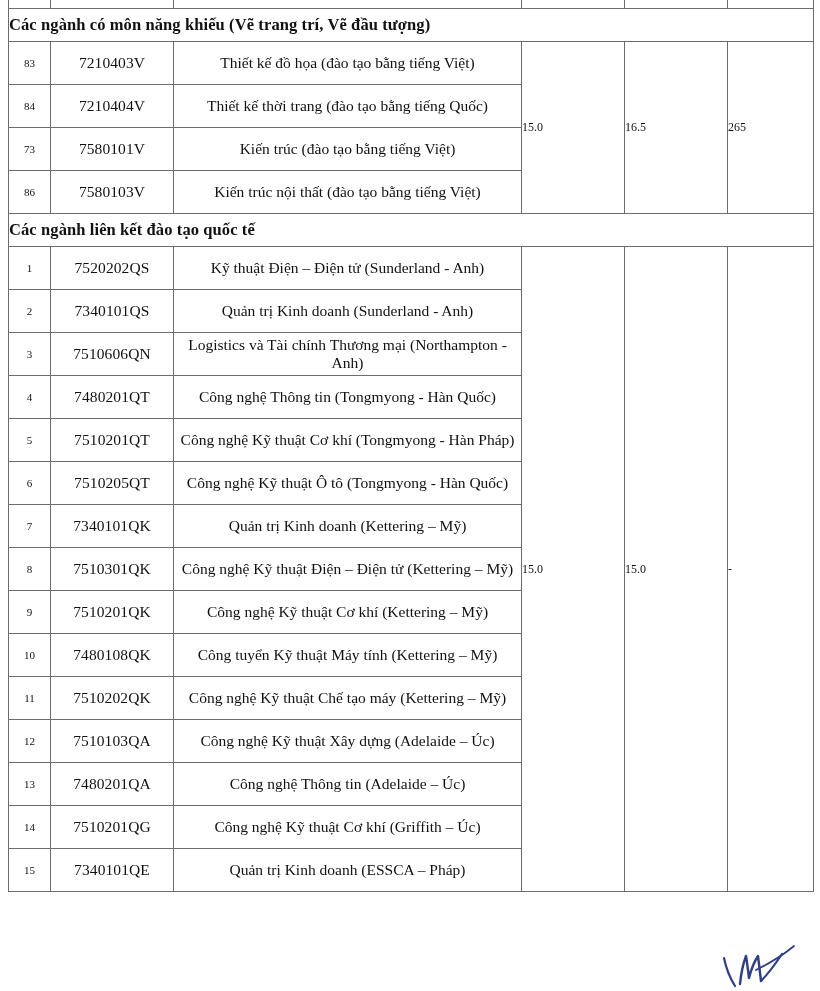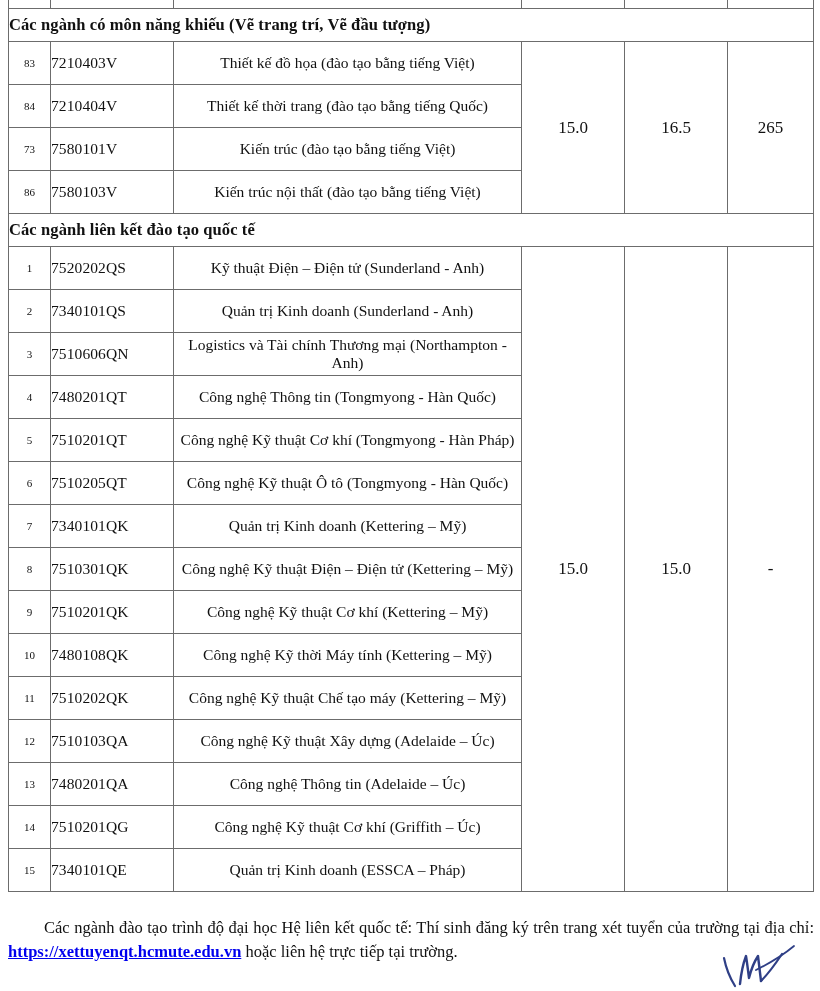--- a/index.html
+++ b/index.html
@@ -47,34 +47,34 @@
   col.c-name     { width: 348px; }
   col.c-score1   { width: 103px; }
   col.c-score2   { width: 103px; }
   col.c-quota    { width: 86px; }
 
   td.stt {
     text-align: center;
     font-size: 11px;
   }
   td.code {
-    text-align: left;
+    text-align: center;
     padding-left: 10px;
     font-size: 15.5px;
     letter-spacing: 0.1px;
   }
   td.name {
     text-align: center;
     padding: 3px 6px 3px 10px;
     font-size: 15.5px;
     line-height: 1.18;
   }
   td.score, td.quota {
-    text-align: center;
-    font-size: 17px;
+    text-align: left;
+    font-size: 12px;
   }
 
   tr.data-row td { height: 42px; }
   tr.data-row-tall td { height: 42px; }
 
   
   td.section-head {
     font-weight: bold;
     font-size: 16.5px;
     text-align: left;
@@ -215,21 +215,21 @@
         <td class="name">Công nghệ Kỹ thuật Điện – Điện tử (Kettering – Mỹ)</td>
       </tr>
       <tr class="data-row">
         <td class="stt">9</td>
         <td class="code">7510201QK</td>
         <td class="name">Công nghệ Kỹ thuật Cơ khí (Kettering – Mỹ)</td>
       </tr>
       <tr class="data-row">
         <td class="stt">10</td>
         <td class="code">7480108QK</td>
-        <td class="name">Công nghệ Kỹ thời Máy tính (Kettering – Mỹ)</td>
+        <td class="name">Công tuyển Kỹ thuật Máy tính (Kettering – Mỹ)</td>
       </tr>
       <tr class="data-row">
         <td class="stt">11</td>
         <td class="code">7510202QK</td>
         <td class="name">Công nghệ Kỹ thuật Chế tạo máy (Kettering – Mỹ)</td>
       </tr>
       <tr class="data-row">
         <td class="stt">12</td>
         <td class="code">7510103QA</td>
         <td class="name">Công nghệ Kỹ thuật Xây dựng (Adelaide – Úc)</td>
@@ -246,21 +246,20 @@
       </tr>
       <tr class="data-row">
         <td class="stt">15</td>
         <td class="code">7340101QE</td>
         <td class="name">Quản trị Kinh doanh (ESSCA – Pháp)</td>
       </tr>
 
     </tbody>
   </table>
 
-  <p class="footer-note"><span>Các ngành đào tạo trình độ đại học Hệ liên kết quốc tế: Thí sinh đăng ký trên trang xét tuyển của trường tại địa chỉ: </span><a class="url" href="#">https://xettuyenqt.hcmute.edu.vn</a><span> hoặc liên hệ trực tiếp tại trường.</span></p>
 
   <svg class="signature" viewBox="0 0 96 52">
     <g fill="none" stroke="#2f3f86" stroke-linecap="round" stroke-linejoin="round">
       <path d="M8 18 C10 28, 14 38, 19 46" stroke-width="2.2"></path>
       <path d="M24 44 C25 34, 27 24, 30 16 C31 22, 32 30, 33 38 C35 30, 38 22, 42 16 C43 24, 44 33, 45 41" stroke-width="2.4"></path>
       <path d="M45 41 C50 36, 58 26, 66 14" stroke-width="2.2"></path>
       <path d="M40 30 C52 24, 66 16, 78 6" stroke-width="1.8"></path>
     </g>
   </svg>
 

